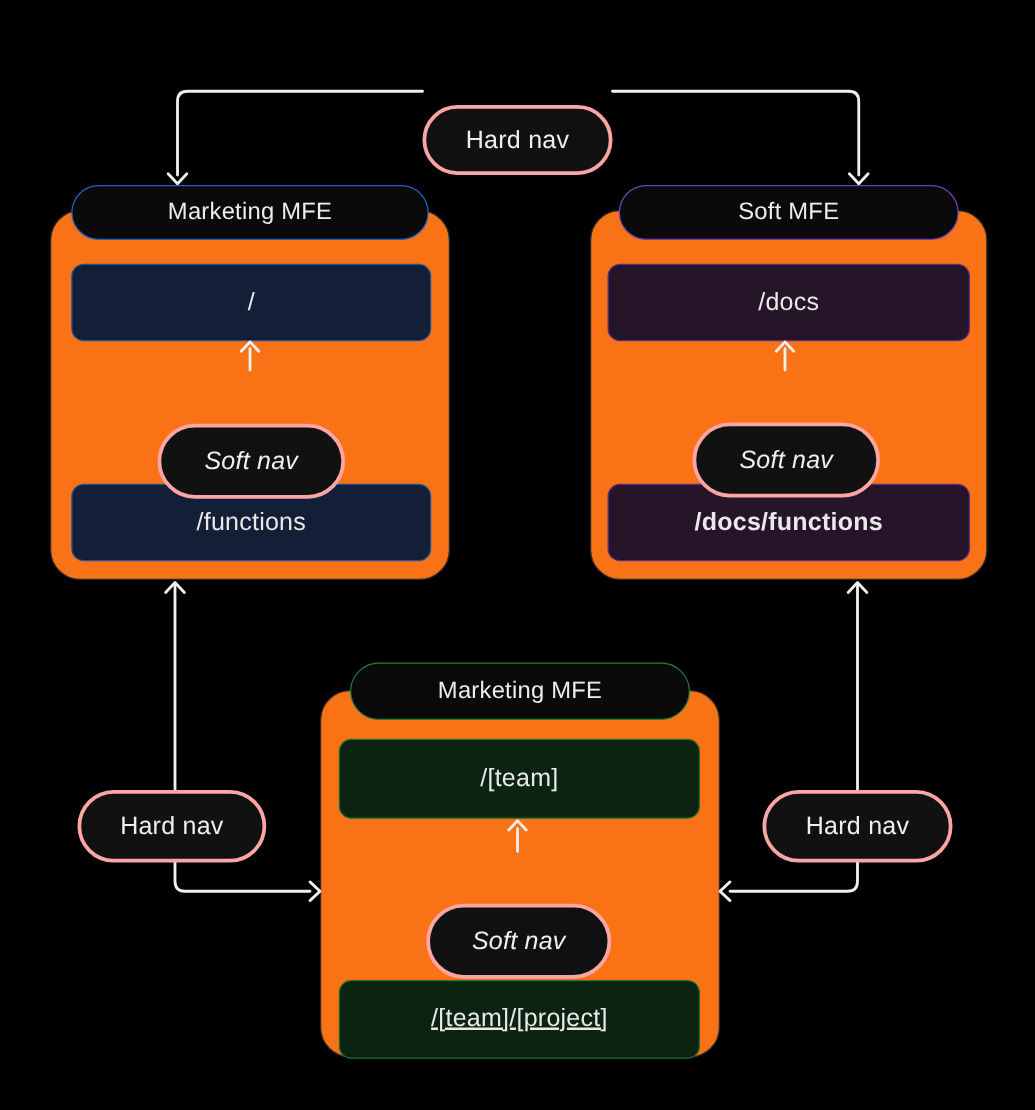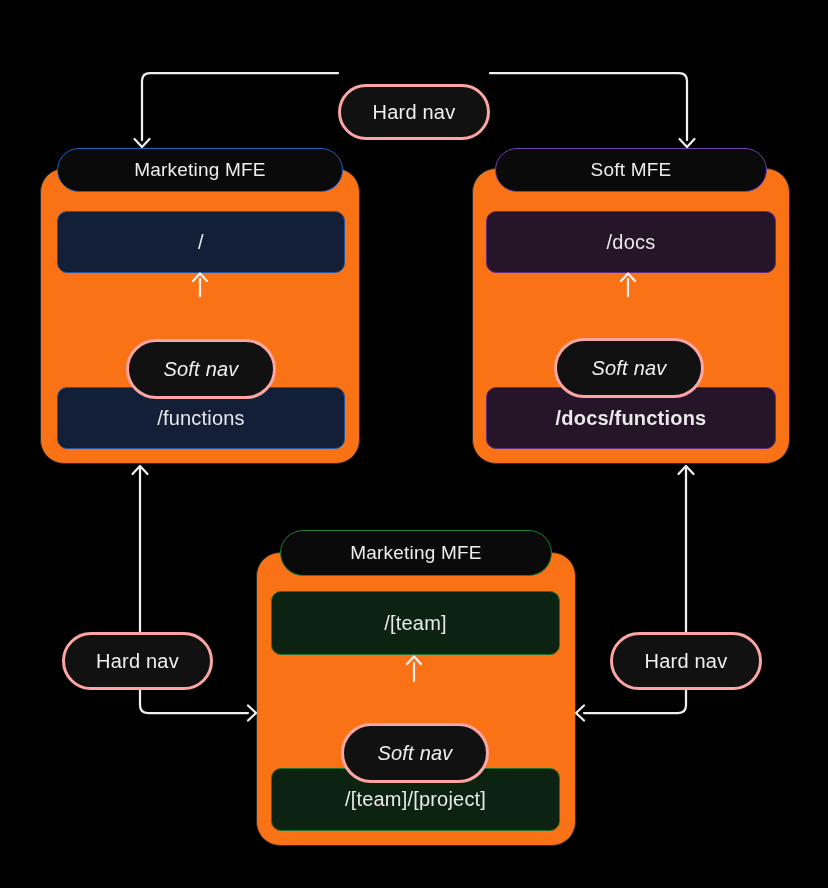--- a/index.html
+++ b/index.html
@@ -67,21 +67,21 @@
     justify-content: center;
     font-size: 20px;
     letter-spacing: 0.2px;
     color: #e9e9e9;
   }
   .mfe-marketing .route-a { left: 16px; top: 42px;  width: 286px; height: 60px; }
   .mfe-marketing .route-b { left: 16px; top: 218px; width: 286px; height: 60px; }
   .mfe-docs .route-a      { left: 13px; top: 42px;  width: 288px; height: 60px; }
   .mfe-docs .route-b      { left: 13px; top: 218px; width: 288px; height: 60px; font-weight: bold; }
   .mfe-dashboard .route-a { left: 14px; top: 38px;  width: 287px; height: 62px; }
-  .mfe-dashboard .route-b { left: 14px; top: 215px; width: 287px; height: 61px; }
+  .mfe-dashboard .route-b { left: 14px; top: 231px; width: 287px; height: 61px; text-decoration: underline; }
 
   
   .pill {
     position: absolute;
     z-index: 10;
     background: #111111;
     border: 3px solid #fca5a5;
     border-radius: 999px;
     display: flex;
     align-items: center;

